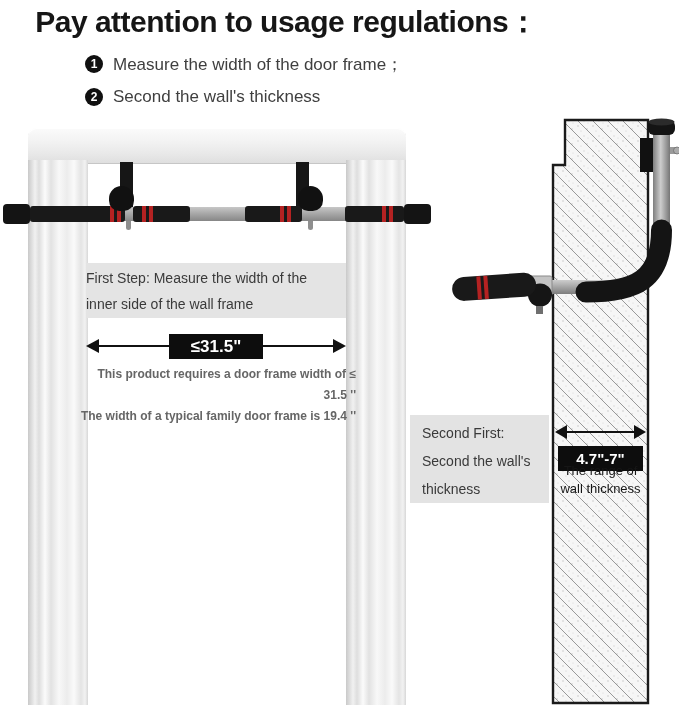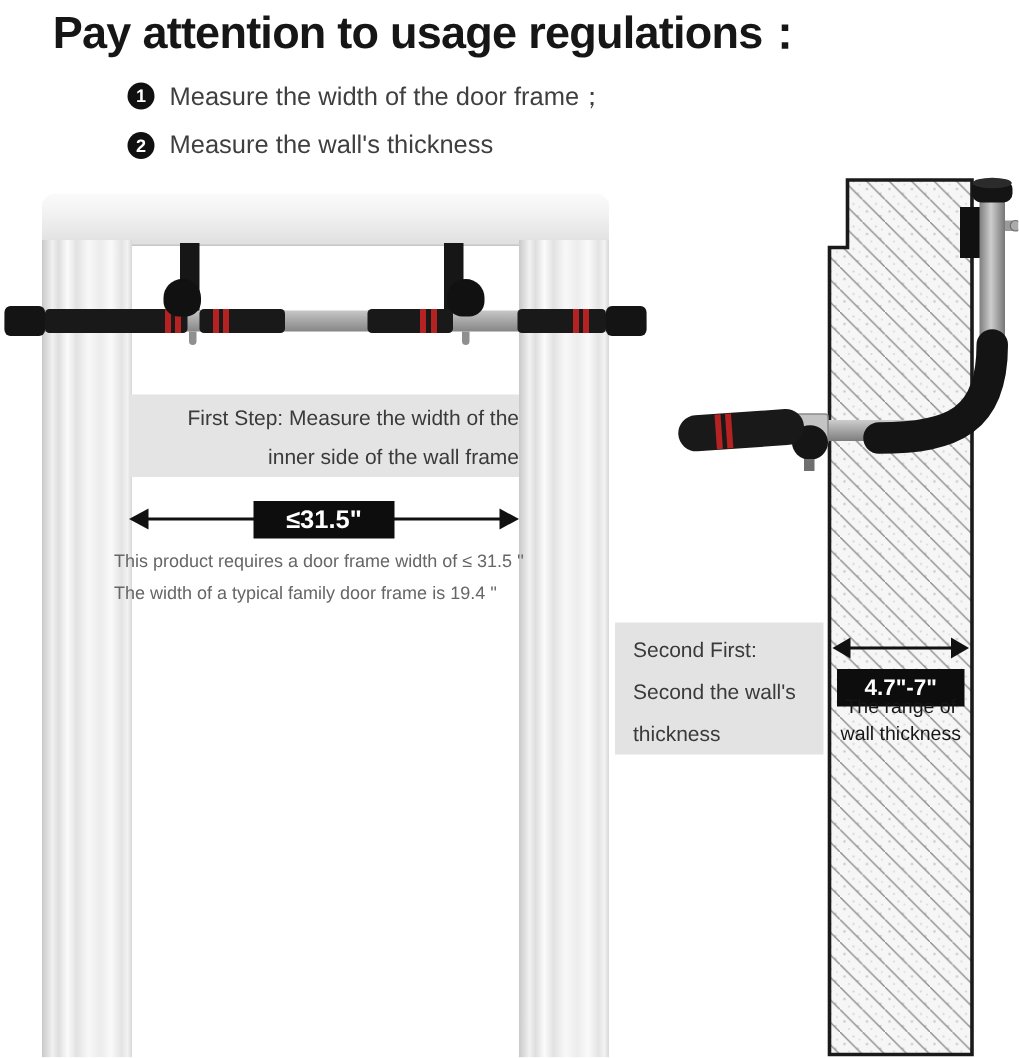--- a/index.html
+++ b/index.html
@@ -57,36 +57,36 @@
   .foam.f3{left:245px;width:57px;
     background:linear-gradient(90deg,#191919 0 35px,#b42222 35px 39px,#191919 39px 42px,#b42222 42px 46px,#191919 46px 100%);}
   .foam.f4{left:345px;width:59px;
     background:linear-gradient(90deg,#191919 0 37px,#b42222 37px 41px,#191919 41px 44px,#b42222 44px 48px,#191919 48px 100%);}
   .endcap{position:absolute;top:204px;width:27px;height:20px;background:#141414;border-radius:4px;}
   .endcap.e1{left:3px}
   .endcap.e2{left:404px}
   
   .stepbox1{
     position:absolute;left:86px;top:263px;width:260px;height:55px;background:#e4e4e4;
-    font-size:14px;color:#3a3a3a;text-align:right;line-height:26px;padding-top:2px;box-sizing:border-box;
+    font-size:14px;color:#3a3a3a;text-align:left;line-height:26px;padding-top:2px;box-sizing:border-box;
   }
   .dim-arrow{position:absolute;}
   .dim-line{position:absolute;background:#111;height:2px;}
   .ah{position:absolute;width:0;height:0;border-style:solid;}
   .dim-label{
     position:absolute;background:#0d0d0d;color:#fff;font-weight:bold;
     display:flex;align-items:center;justify-content:center;
   }
   .arrow-left{left:86px;top:334px;width:260px;height:25px;}
   .arrow-left .dim-line{left:6px;top:11px;width:248px;}
   .arrow-left .ah.w{left:0;top:5px;border-width:7px 13px 7px 0;border-color:transparent #111 transparent transparent;}
   .arrow-left .ah.e{right:0;top:5px;border-width:7px 0 7px 13px;border-color:transparent transparent transparent #111;}
   .arrow-left .dim-label{left:83px;top:0;width:94px;height:25px;font-size:17px;}
-  .notes-left{position:absolute;left:76px;top:364px;width:280px;text-align:left;
-    font-size:12px;color:#666;line-height:21px;}
+  .notes-left{position:absolute;left:76px;top:364px;width:280px;text-align:right;
+    font-size:12px;color:#666;line-height:21px;font-weight:bold;}
   .stepbox2{
     position:absolute;left:410px;top:415px;width:139px;height:88px;background:#e3e3e3;
     font-size:14px;color:#3a3a3a;line-height:28px;padding:4px 0 0 12px;box-sizing:border-box;
   }
   .arrow-wall{left:555px;top:421px;width:91px;height:40px;z-index:3;}
   .arrow-wall .dim-line{left:5px;top:10px;width:81px;}
   .arrow-wall .ah.w{left:0;top:4px;border-width:7px 12px 7px 0;border-color:transparent #111 transparent transparent;}
   .arrow-wall .ah.e{right:0;top:4px;border-width:7px 0 7px 12px;border-color:transparent transparent transparent #111;}
   .arrow-wall .dim-label{left:3px;top:25px;width:85px;height:25px;font-size:15px;}
   .notes-wall{position:absolute;left:553px;top:462px;width:95px;text-align:center;
@@ -99,21 +99,21 @@
 <div class="canvas">
 
   <div class="title">Pay attention to usage regulations：</div>
 
   <div class="step-line l1">
     <span class="bullet">1</span>
     <span>Measure the width of the door frame；</span>
   </div>
   <div class="step-line l2">
     <span class="bullet">2</span>
-    <span>Measure the wall's thickness</span>
+    <span>Second the wall's thickness</span>
   </div>
 
   <div>
     <div class="lintel"></div>
     <div class="column left"></div>
     <div class="column right"></div>
 
     <div class="strap s1"></div>
     <div class="strap s2"></div>
 

